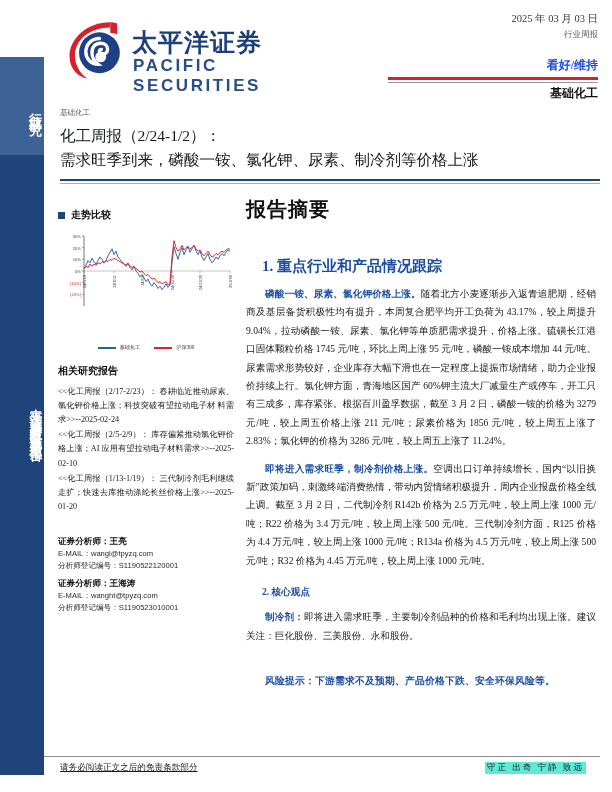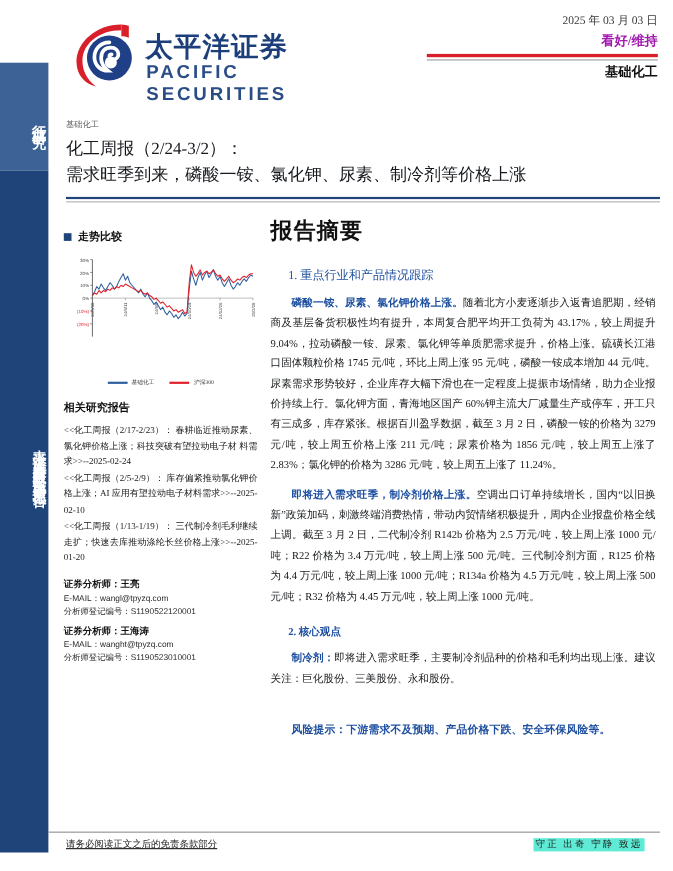--- a/index.html
+++ b/index.html
@@ -44,21 +44,21 @@
   }
   .logo-en {
     position:absolute; left:73px; top:44px;
     font-family:"Liberation Sans", sans-serif;
     font-weight:700; font-size:17px; color:#2a4d86; letter-spacing:2.6px;
   }
 
   .hdr-right { position:absolute; right:14px; top:12px; width:210px; text-align:right; }
   .hdr-date { font-size:10.5px; color:#3a3a3a; font-family:"Liberation Serif", serif; }
   .hdr-type { font-size:8.5px; color:#5a5a5a; margin-top:3px; }
-  .hdr-rating { font-size:12px; color:#a21caf; font-weight:700; margin-top:3px; }
+  .hdr-rating { font-size:12px; color:#1d4ed8; font-weight:700; margin-top:16px; }
   .hdr-rule-red { height:2.5px; background:#d9202a; margin-top:3px; }
   .hdr-rule-grey { height:0.7px; background:#9a9a9a; margin-top:2px; }
   .hdr-sector { font-size:12px; font-weight:700; color:#111; margin-top:3px; }
 
   
   .title-block { position:absolute; left:60px; top:108px; width:540px; }
   .tb-kicker { font-size:7.5px; color:#5c5c5c; }
   .tb-title {
     margin-top:6px; font-size:15.5px; font-weight:400; color:#15181c;
     line-height:1.55; font-family:"Liberation Serif", serif;
@@ -85,27 +85,27 @@
 
   
   .rr-head { margin-top:14px; font-size:10px; font-weight:700; color:#111; }
   .rr-list { margin-top:7px; }
   .rr-item {
     font-size:8.2px; line-height:1.72; color:#1a1a1a;
     text-align:justify; margin-bottom:1px;
   }
 
   
-  .an-block { margin-top:12px; }
+  .an-block { margin-top:22px; }
   .an-name { font-size:8.6px; font-weight:700; color:#111; margin-top:5px; }
   .an-line { font-size:7.6px; color:#2a2a2a; line-height:1.62; font-family:"Liberation Sans", sans-serif; }
 
   
   .sum-title { font-size:20px; font-weight:700; color:#111; letter-spacing:1px; }
-  .h-num { margin-top:20px; font-size:11px; font-weight:400; color:#1d4fa0; text-indent:16px; }
+  .h-num { margin-top:34px; font-size:15px; font-weight:700; color:#1d4fa0; text-indent:16px; }
   .h-num2 { margin-top:16px; font-size:9.6px; font-weight:700; color:#1d4fa0; text-indent:16px; }
   .para {
     margin-top:9px; font-size:9.6px; line-height:1.92; color:#16181b;
     text-align:justify; text-indent:19px;
   }
   .para .lead { font-weight:700; color:#1d4fa0; }
   .risk {
     margin-top:30px; font-size:9.8px; font-weight:700; color:#1d4fa0;
     text-indent:19px; letter-spacing:0.2px;
   }
@@ -139,31 +139,32 @@
       <circle cx="58" cy="57" r="30" fill="#1f3f86"></circle>
       <path d="M58 36 C46 36 38 45 38 56 C38 66 46 74 56 74 C50 69 47 63 47 57 C47 48 52 43 60 43 C66 43 70 47 70 52 C70 56 67 59 63 59 C60 59 58 57 58 55 C58 53 59 52 61 52" fill="none" stroke="#ffffff" stroke-width="5" stroke-linecap="round"></path>
       <circle cx="60" cy="63" r="8" fill="#ffffff"></circle>
     </svg>
     <div class="logo-cn">太平洋证券</div>
     <div class="logo-en">PACIFIC SECURITIES</div>
   </div>
 
   <div class="hdr-right">
     <div class="hdr-date">2025 年 03 月 03 日</div>
+    <div class="hdr-type">行业周报</div>
     <div class="hdr-rating">看好/维持</div>
     <div class="hdr-rule-red"></div>
     <div class="hdr-rule-grey"></div>
     <div class="hdr-sector">基础化工</div>
   </div>
 </div>
 
 <div class="title-block">
   <div class="tb-kicker">基础化工</div>
   <div class="tb-title">
-    <div>化工周报（2/24-3/2）：</div>
+    <div>化工周报（2/24-1/2）：</div>
     <div>需求旺季到来，磷酸一铵、氯化钾、尿素、制冷剂等价格上涨</div>
   </div>
   <div class="tb-rule-blue"></div>
   <div class="tb-rule-grey"></div>
 </div>
 
 <div class="col-left">
 
   <div class="sec-head">
     <span class="sec-bullet"></span>

